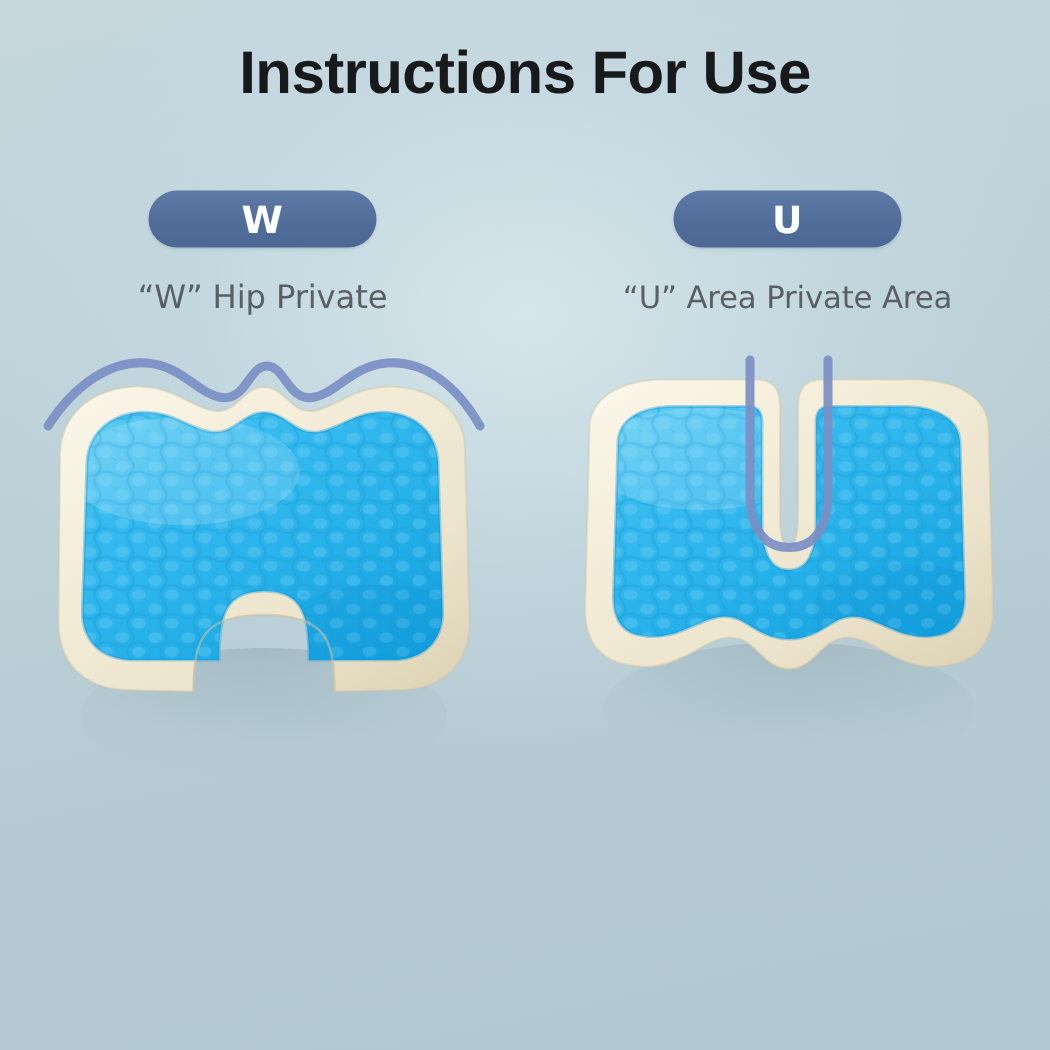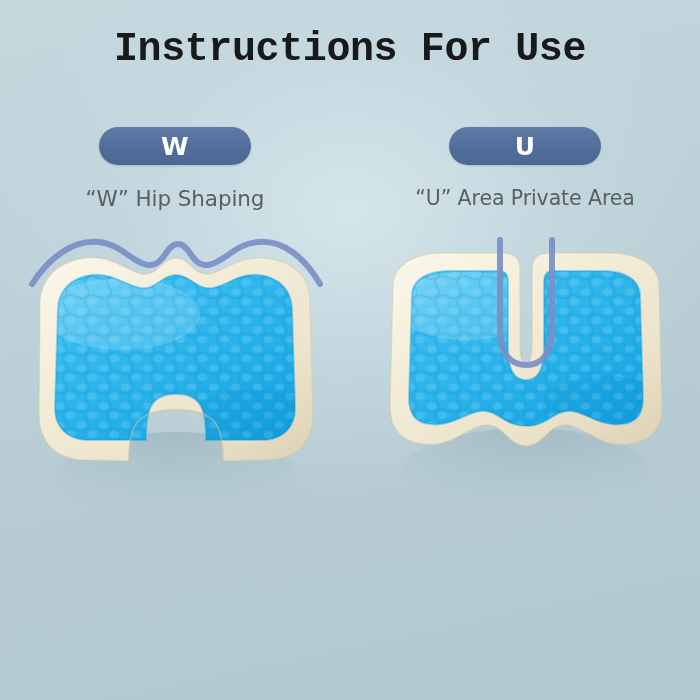--- a/index.html
+++ b/index.html
@@ -24,21 +24,21 @@
   #page-title {
     position: absolute;
     top: 27px;
     left: 0;
     width: 700px;
     text-align: center;
     font-size: 40px;
     font-weight: 700;
     letter-spacing: -0.4px;
     color: #18191b;
-    font-family: Liberation Mono, monospace;
+    font-family: Liberation Sans, sans-serif;
     white-space: nowrap;
   }
   
   .panel {
     position: absolute;
     top: 118px;
     width: 350px;
     height: 560px;
   }
   #panel-left  { left: 0px; }
@@ -97,21 +97,21 @@
 <div id="stage">
 
   <div id="page-title">Instructions For Use</div>
 
   <div class="panel" id="panel-left">
 
     <div class="badge">
       <span class="badge-letter">W</span>
     </div>
 
-    <div class="caption">“W”  Hip Shaping</div>
+    <div class="caption">“W”  Hip Private</div>
 
     <div class="cushion-art">
       <svg viewBox="0 0 330 330" xmlns="http://www.w3.org/2000/svg">
         <defs>
 
           <pattern id="gelCellsW" x="0" y="0" width="22" height="19" patternUnits="userSpaceOnUse">
             <rect width="22" height="19" fill="none"></rect>
             <ellipse cx="5.5" cy="5" rx="7.6" ry="6.3" fill="none" stroke="#1f9fd6" stroke-opacity="0.40" stroke-width="1.7"></ellipse>
             <ellipse cx="5.5" cy="5" rx="4.6" ry="3.5" fill="#7fd6f5" fill-opacity="0.30"></ellipse>
             <ellipse cx="16.5" cy="14.5" rx="7.6" ry="6.3" fill="none" stroke="#1f9fd6" stroke-opacity="0.40" stroke-width="1.7"></ellipse>

